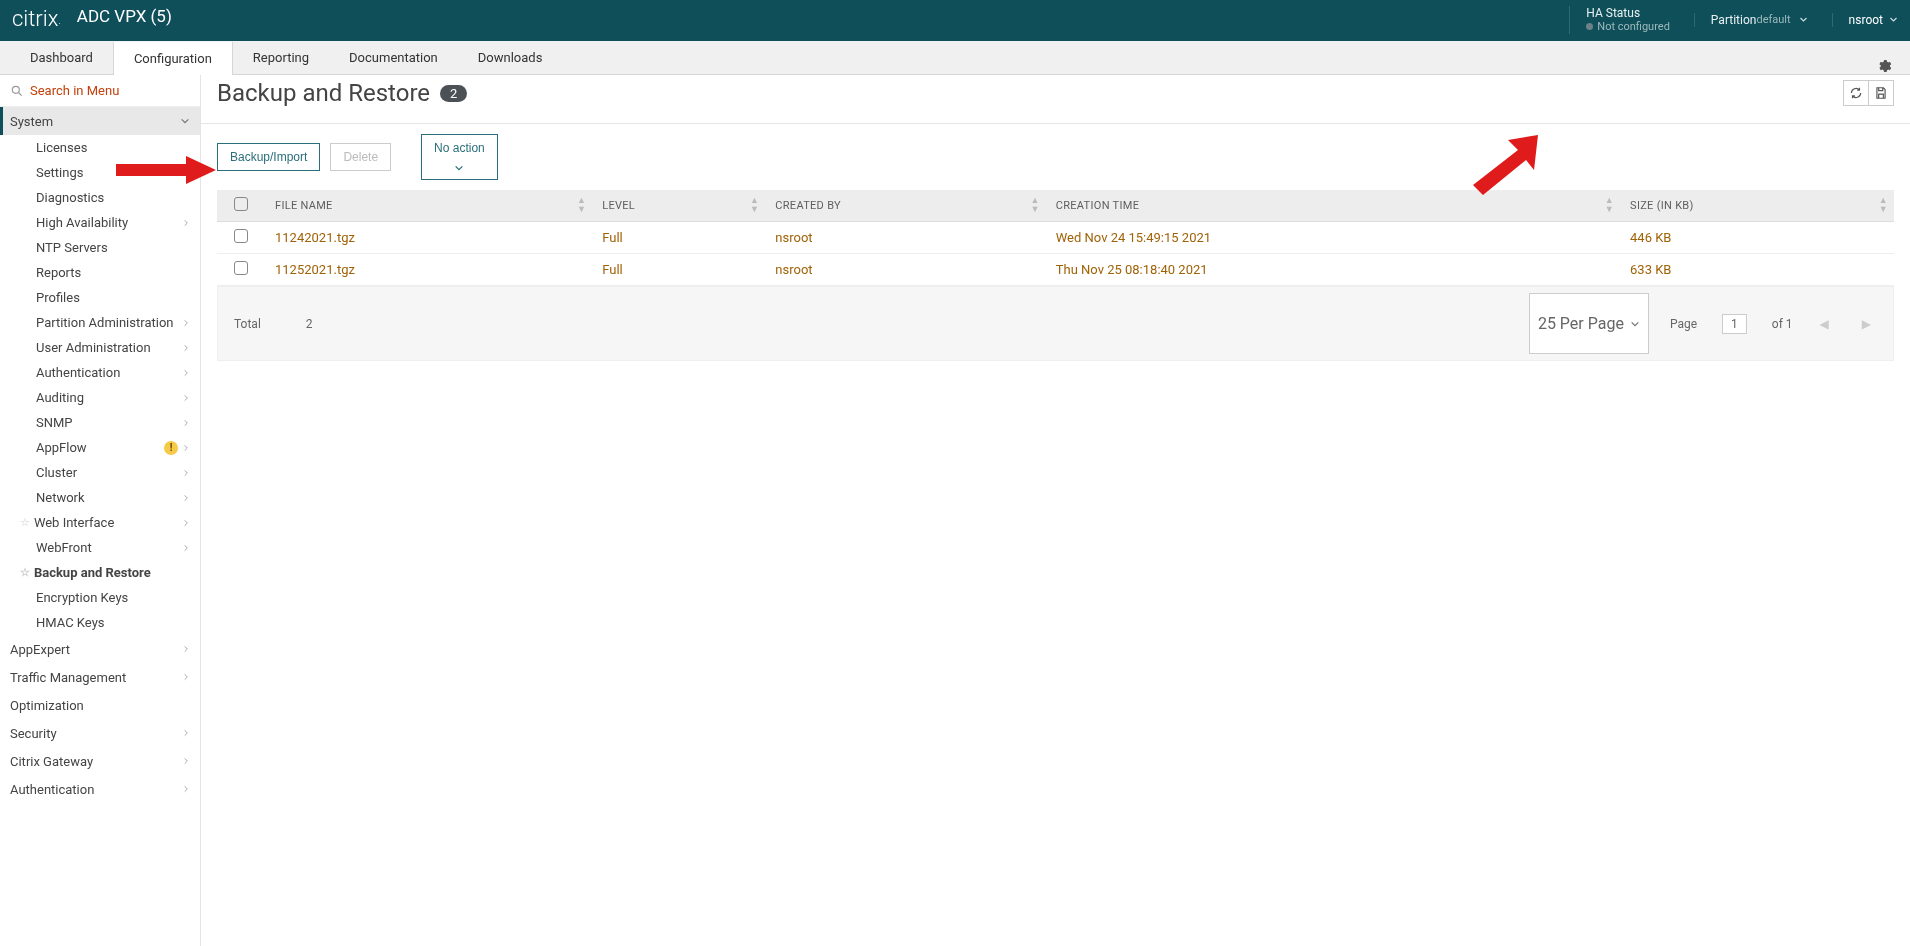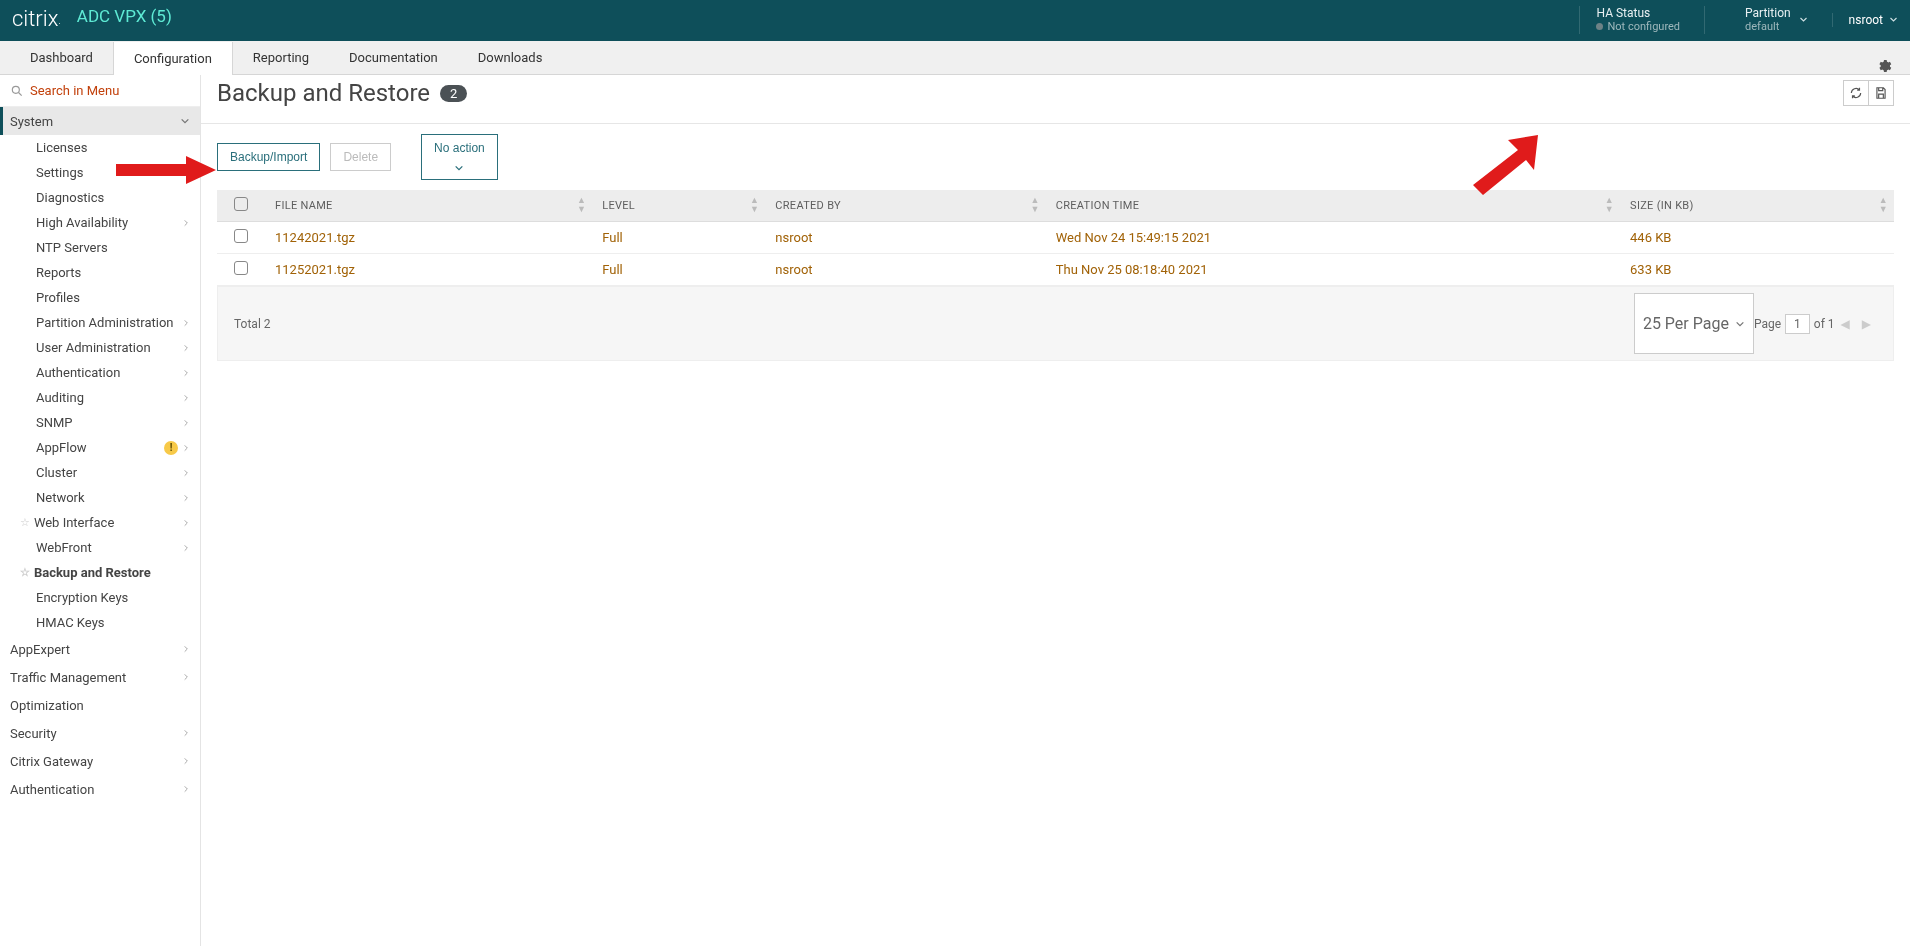--- a/index.html
+++ b/index.html
@@ -2,21 +2,21 @@
 <html><head>
 <meta charset="utf-8">
 <style>
   * { box-sizing: border-box; margin: 0; padding: 0; }
   body { font-family: -apple-system, BlinkMacSystemFont, "Segoe UI", Roboto, Arial, sans-serif; font-size: 13px; color: #333; background: #fff; }
 
   
   .topbar { background: #0e4f5a; color: #fff; height: 41px; display: flex; align-items: flex-start; padding: 6px 12px; }
   .logo { font-size: 22px; letter-spacing: 0px; font-weight: 300; }
   .logo .dot { font-size: 10px; vertical-align: 2px; }
-  .product { font-size: 17px; margin-left: 16px; color: #5eead4; }
+  .product { font-size: 17px; margin-left: 16px; color: #ffffff; }
   .top-spacer { flex: 1; }
   .top-right { display: flex; align-items: center; gap: 24px; font-size: 12px; }
   .top-block { display: flex; flex-direction: column; line-height: 1.2; border-left: 1px solid rgba(255,255,255,0.15); padding-left: 16px; padding-right: 0; }
   .top-block .t1 { font-size: 12px; color: #e8f0f2; }
   .top-block .t2 { font-size: 11px; color: #9eb8bc; display: flex; align-items: center; gap: 4px; }
   .status-dot { width: 7px; height: 7px; border-radius: 50%; background: #6d8286; display: inline-block; }
   .user-block { display: flex; align-items: center; gap: 6px; border-left: 1px solid rgba(255,255,255,0.15); padding-left: 16px; }
   .chev-down { width: 9px; height: 9px; }
 
   
@@ -68,21 +68,21 @@
   .info-icon { width: 16px; height: 16px; color: #888; margin-left: 8px; }
 
   .table-wrap { padding: 0 16px; }
   table { width: 100%; border-collapse: collapse; font-size: 13px; }
   thead th { background: #ededed; text-align: left; font-weight: 400; color: #5e5e5e; padding: 7px 10px; font-size: 11px; letter-spacing: 0.3px; border-bottom: 1px solid #ddd; position: relative; }
   thead th .sort { position: absolute; right: 6px; top: 6px; color: #bbb; font-size: 9px; line-height: 1; }
   tbody td { padding: 7px 10px; border-bottom: 1px solid #eee; color: #a16207; }
   .chk { width: 14px; height: 14px; border: 1.5px solid #888; border-radius: 3px; display: inline-block; }
   th.chk-col, td.chk-col { width: 48px; text-align: center; }
 
-  .table-footer { display: flex; align-items: center; padding: 6px 16px; background: #f6f6f6; border: 1px solid #eee; margin: 0 16px; font-size: 12px; color: #666; }
+  .table-footer { display: flex; align-items: center; padding: 6px 16px; background: #f6f6f6; border: 1px solid #eee; margin: 0 16px; font-size: 12px; color: #666; gap: 21px; }
   .tf-spacer { flex: 1; }
   .per-page { border: 1px solid #ccc; padding: 20px 8px; background: #fff; display: flex; align-items: center; gap: 6px; font-size: 16px; }
   .page-box { border: 1px solid #ccc; padding: 2px 8px; background: #fff; margin: 0 4px; }
   .pager-arrow { color: #ccc; padding: 0 6px; }
 
   
   .red-arrow { position: absolute; pointer-events: none; }
   .red-arrow svg { display: block; }
 
 </style>
@@ -95,21 +95,21 @@
   <div class="top-spacer"></div>
   <div class="top-right">
     <div class="top-block">
       <span class="t1">HA Status</span>
       <span class="t2">
           <span class="status-dot"></span>
           <span>Not configured</span>
         </span>
     </div>
     <div class="top-block" style="flex-direction: row; align-items: center; gap: 8px;">
-      <div style="display: flex; flex-direction: column; margin-left: 24px;">
+      <div style="display: flex; flex-direction: row;">
         <span class="t1">Partition</span>
         <span class="t2">default</span>
       </div>
       <svg class="chev-down" viewBox="0 0 12 12">
           <path d="M2 4 L6 8 L10 4" stroke="#cfe1e4" stroke-width="1.5" fill="none"></path>
         </svg>
     </div>
     <div class="user-block">
       <span>nsroot</span>
       <svg class="chev-down" viewBox="0 0 12 12">

